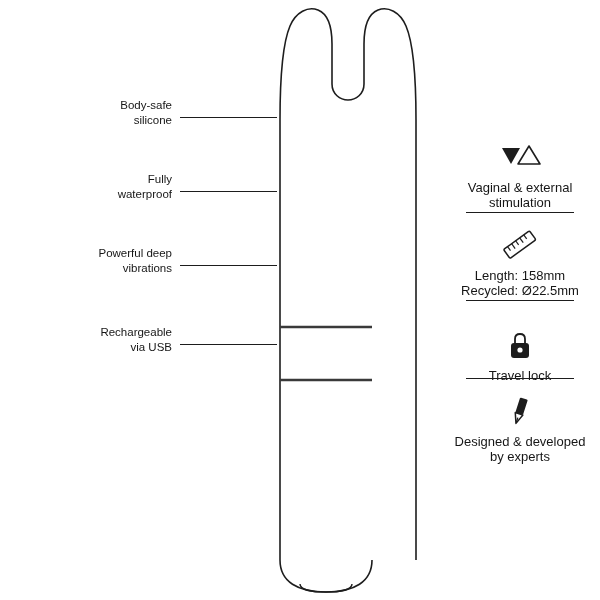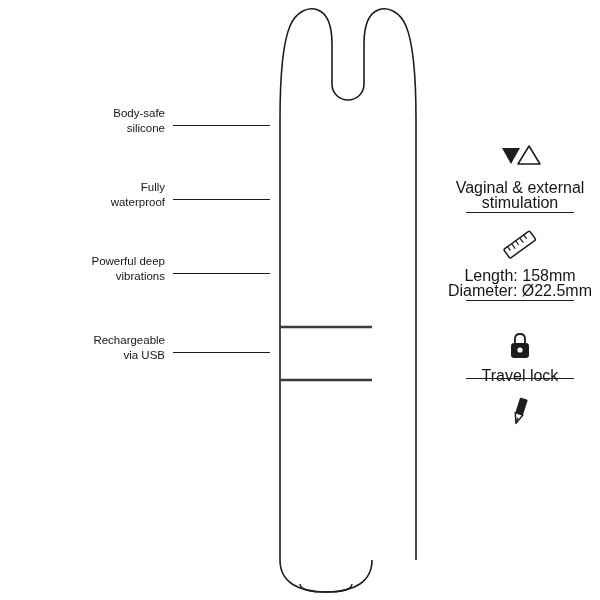--- a/index.html
+++ b/index.html
@@ -20,24 +20,23 @@
   
   .left-features {
     position: absolute;
     left: 0;
     top: 0;
     width: 265px;
     height: 600px;
   }
   .lfeature {
     position: absolute;
-    left: 8px;
+    left: 15px;
     width: 262px;
     height: 44px;
-    margin-top: 8px;
   }
   .lfeature .ltext {
     position: absolute;
     right: 105px;
     top: 0;
     width: 160px;
     text-align: right;
     font-size: 11.5px;
     line-height: 14.5px;
     color: #161616;
@@ -59,21 +58,21 @@
     width: 160px;
     height: 600px;
   }
   .rfeature {
     position: absolute;
     left: 0;
     width: 160px;
     text-align: center;
   }
   .rfeature .rtext {
-    font-size: 16px;
+    font-size: 13px;
     line-height: 14.5px;
     color: #161616;
     white-space: pre-line;
   }
   .rfeature .ricon {
     display: block;
     margin: 0 auto 7px auto;
     width: 44px;
     height: 34px;
   }
@@ -174,21 +173,21 @@
             <rect x="6" y="11" width="32" height="11" rx="1.5" fill="none" stroke="#1d1d1d" stroke-width="1.5"></rect>
             <line x1="11" y1="11" x2="11" y2="16" stroke="#1d1d1d" stroke-width="1.2"></line>
             <line x1="16" y1="11" x2="16" y2="17" stroke="#1d1d1d" stroke-width="1.2"></line>
             <line x1="21" y1="11" x2="21" y2="16" stroke="#1d1d1d" stroke-width="1.2"></line>
             <line x1="26" y1="11" x2="26" y2="17" stroke="#1d1d1d" stroke-width="1.2"></line>
             <line x1="31" y1="11" x2="31" y2="16" stroke="#1d1d1d" stroke-width="1.2"></line>
           </g>
         </svg>
       </span>
       <div class="rtext">Length: 158mm
-Diameter: Ø22.5mm</div>
+Recycled: Ø22.5mm</div>
     </div>
 
     <div class="rsep" style="top:300px;"></div>
 
     <div class="rfeature" style="top:328px;">
       <span class="ricon">
         <svg width="44" height="34" viewBox="0 0 44 34" xmlns="http://www.w3.org/2000/svg">
           <path d="M17 15 L17 11 C17 8 19 6 22 6 C25 6 27 8 27 11 L27 15" fill="none" stroke="#1d1d1d" stroke-width="1.8"></path>
           <rect x="13" y="15" width="18" height="15" rx="3" fill="#1d1d1d"></rect>
           <circle cx="22" cy="22" r="2.6" fill="#ffffff"></circle>
@@ -202,16 +201,18 @@
     <div class="rfeature" style="top:394px;">
       <span class="ricon">
         <svg width="44" height="34" viewBox="0 0 44 34" xmlns="http://www.w3.org/2000/svg">
           <g transform="rotate(18 22 17)">
             <rect x="18" y="4" width="8" height="16" rx="1" fill="#1d1d1d"></rect>
             <path d="M18 20 L26 20 L22 30 Z" fill="none" stroke="#1d1d1d" stroke-width="1.5" stroke-linejoin="round"></path>
             <line x1="22" y1="24" x2="22" y2="29" stroke="#1d1d1d" stroke-width="1.3"></line>
           </g>
         </svg>
       </span>
+      <div class="rtext">Designed &amp; developed
+by experts</div>
     </div>
 
   </div>
 </div>
 
 </body></html>

